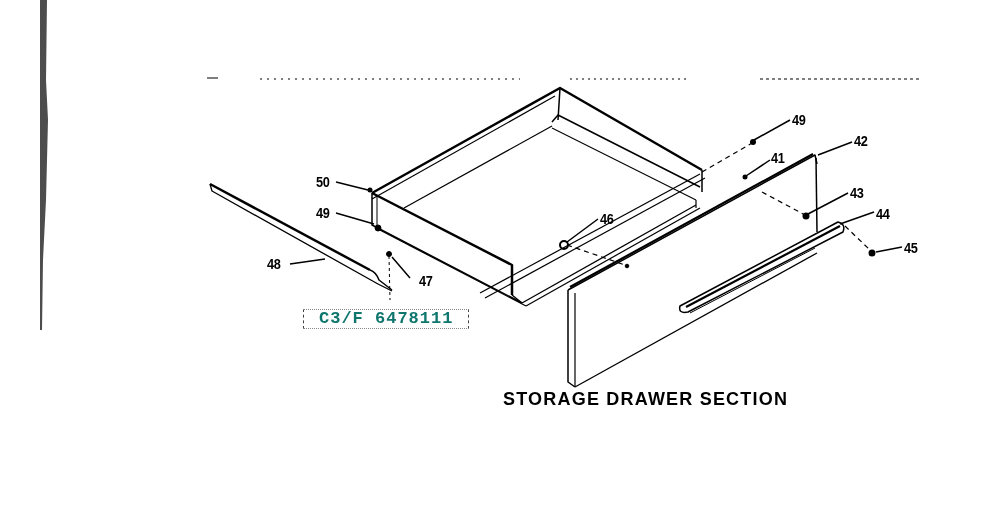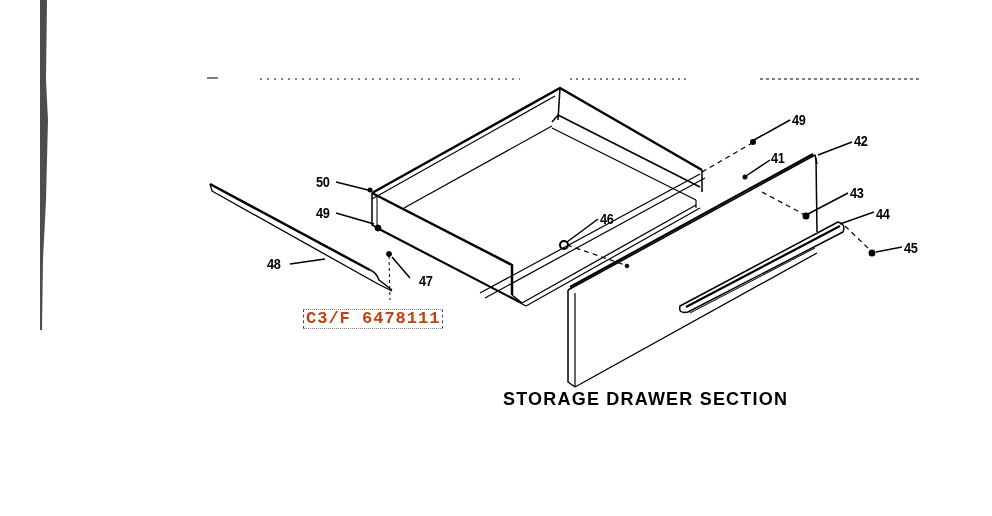--- a/index.html
+++ b/index.html
@@ -1,20 +1,20 @@
 <!DOCTYPE html>
 <html><head>
 <meta charset="utf-8">
 <style>
   html, body { margin: 0; padding: 0; background: #ffffff; }
   body { width: 992px; height: 516px; position: relative; overflow: hidden; font-family: "Liberation Sans", sans-serif; }
   #canvas { position: absolute; left: 0; top: 0; width: 992px; height: 516px; margin-left: 40px; }
   .callout { position: absolute; font-family: "Liberation Sans", sans-serif; font-weight: bold; font-size: 15px; color: #000; letter-spacing: -0.5px; transform: scaleX(0.85); transform-origin: left top; line-height: 1; }
   .caption { position: absolute; left: 463px; top: 389px; font-family: "Liberation Sans", sans-serif; font-weight: bold; font-size: 18px; letter-spacing: 1.2px; color: #000; white-space: nowrap; text-align: center; }
-  .code-box { position: absolute; left: 263px; top: 309px; font-family: "Liberation Mono", monospace; font-weight: bold; font-size: 17px; letter-spacing: 1px; color: #c2410c; white-space: nowrap; padding: 0 2px; border-left: 1px dashed #444; border-right: 1px dashed #444; border-top: 1px dotted #888; border-bottom: 1px dotted #888; line-height: 18px; }
+  .code-box { position: absolute; left: 263px; top: 309px; font-family: "Liberation Mono", monospace; font-weight: bold; font-size: 17px; letter-spacing: 1px; color: #0f766e; white-space: nowrap; padding: 0 15px; border-left: 1px dashed #444; border-right: 1px dashed #444; border-top: 1px dotted #888; border-bottom: 1px dotted #888; line-height: 18px; }
 </style>
 </head>
 <body>
 
 <div id="canvas">
   <svg width="992" height="516" viewBox="0 0 992 516" xmlns="http://www.w3.org/2000/svg">
 
     <g>
       <path d="M0 0 L7 0 L6 80 L8 120 L6 200 L3 260 L2 330 L0 330 Z" fill="#111" opacity="0.75"></path>
     </g>

